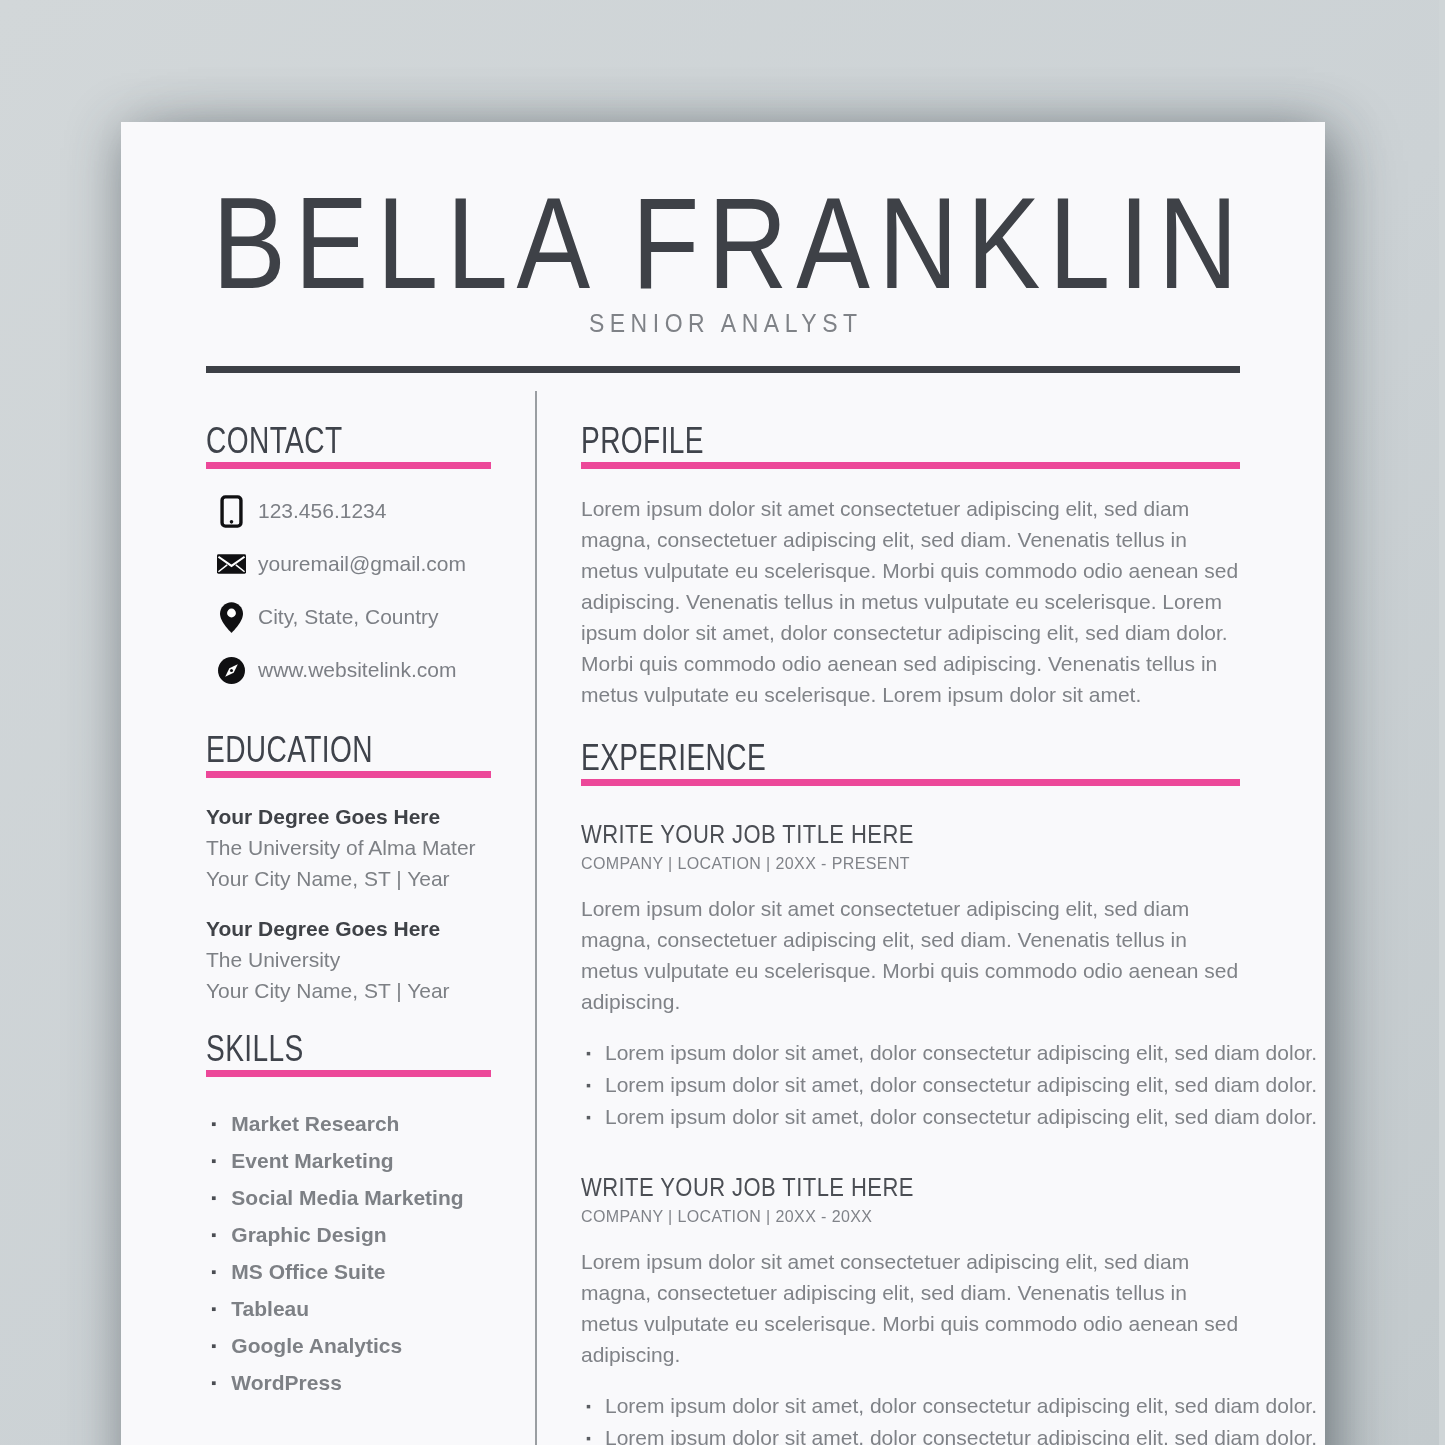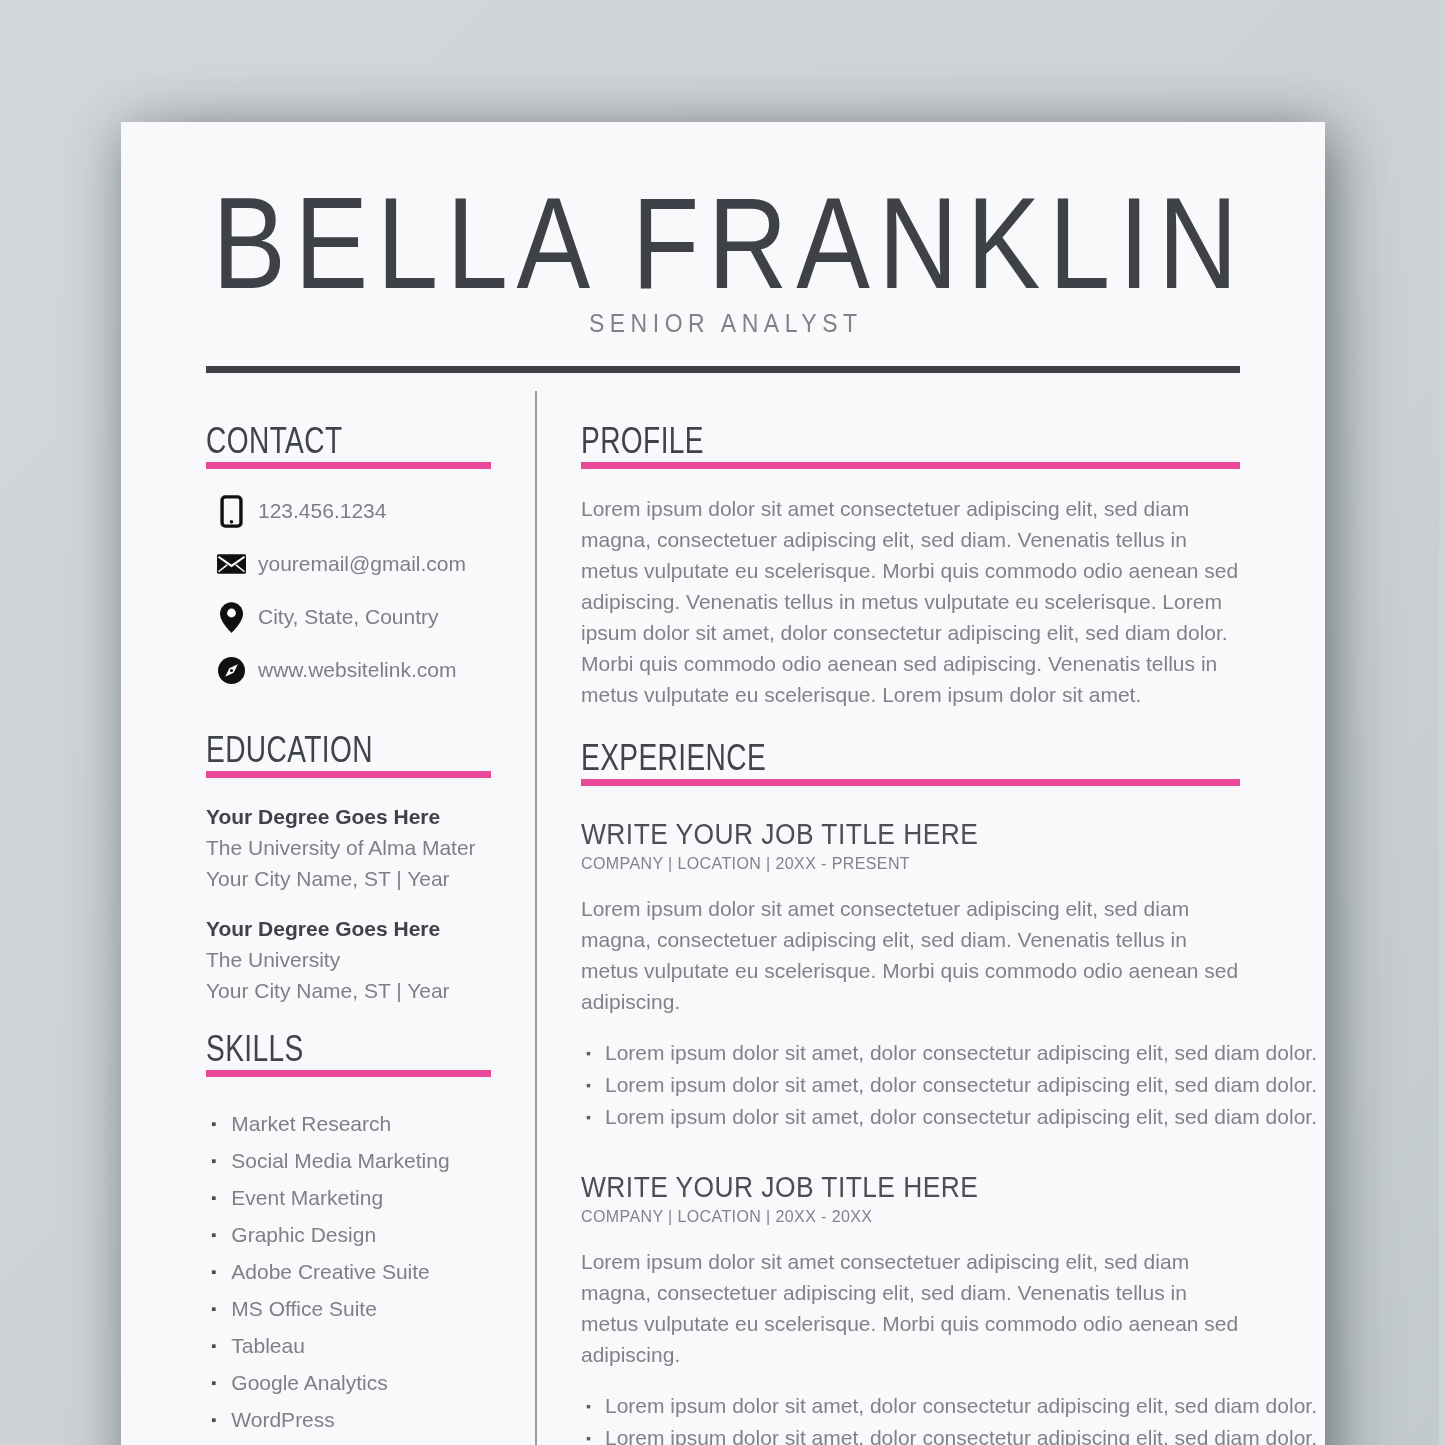--- a/index.html
+++ b/index.html
@@ -45,30 +45,30 @@
   
   ul.contact{list-style:none;margin:28px 0 0 0;padding:0 0 0 10px;}
   ul.contact li{display:flex;align-items:center;height:28px;margin-bottom:25px;}
   ul.contact .ic{width:30px;flex:0 0 30px;display:flex;justify-content:center;}
   ul.contact .txt{margin-left:12px;color:#7c7f85;font-size:21px;white-space:nowrap;}
   
   .edu-wrap{margin-top:23px;}
   .edu{margin-bottom:19px;font-size:21px;line-height:31px;color:#7d8085;}
   .edu .deg{font-weight:700;color:#3f4247;}
   
-  ul.skills{list-style:none;margin:29px 0 0 0;padding:0 0 0 5px;}
+  ul.skills{list-style:none;margin:29px 0 0 0;padding:0 0 0 5px;font-weight:bold;}
   ul.skills li{font-size:21px;line-height:35px;color:#7d8085;white-space:nowrap;}
   ul.skills li::before{content:"\25AA";color:#4a4d52;font-size:15px;margin-right:15px;
     position:relative;top:-2px;}
   
   .para{margin:24px 0 0 0;font-size:21px;line-height:31px;color:#7f8287;}
   h2.sec.exp{margin-top:30px;}
   .job{margin-top:33px;}
   .job + .job{margin-top:38px;}
-  .job h3{margin:0;font-weight:400;color:#4b4e54;font-size:30px;line-height:30px;
+  .job h3{margin:0;font-weight:400;color:#4b4e54;font-size:25px;line-height:30px;
     white-space:nowrap;}
   .job h3 .cond{display:inline-block;transform:scaleX(.88);transform-origin:left center;
     letter-spacing:.5px;}
   .job .meta{margin-top:2px;color:#808389;font-size:16px;line-height:26px;
     letter-spacing:.4px;white-space:nowrap;}
   .job .desc{margin-top:16px;font-size:21px;line-height:31px;color:#7f8287;}
   ul.jb{list-style:none;margin:4px 0 0 0;padding:0 0 0 5px;}
   ul.jb li{font-size:21px;line-height:30px;color:#7f8287;white-space:nowrap;}
   ul.jb li::before{content:"\25AA";color:#5a5d62;font-size:14px;margin-right:14px;
     position:relative;top:-2px;}
@@ -149,24 +149,23 @@
               <div>The University</div>
               <div>Your City Name, ST  |  Year</div>
             </div>
           </div>
 
         <h2 class="sec" style="margin-top:25px;">
           <span class="cond">SKILLS</span>
         </h2>
         <ul class="skills" id="skills-list">
             <li>Market Research</li>
+            <li>Event Marketing</li>
             <li>Social Media Marketing</li>
-            <li>Event Marketing</li>
             <li>Graphic Design</li>
-            <li>Adobe Creative Suite</li>
             <li>MS Office Suite</li>
             <li>Tableau</li>
             <li>Google Analytics</li>
             <li>WordPress</li>
           </ul>
       </aside>
 
       <div class="vdivider"></div>
 
       <main class="col-right">

